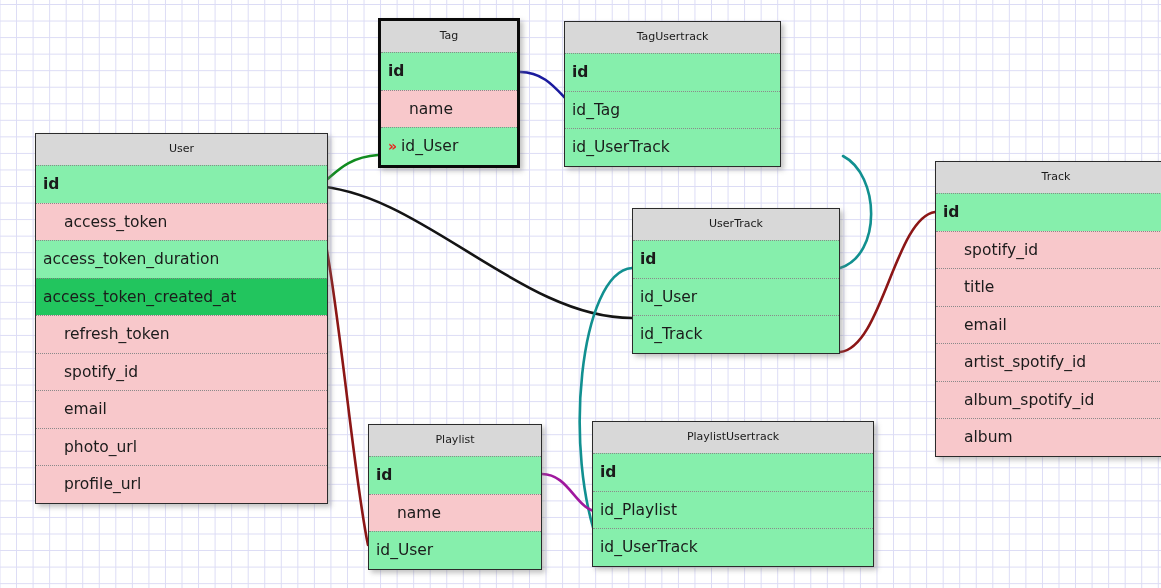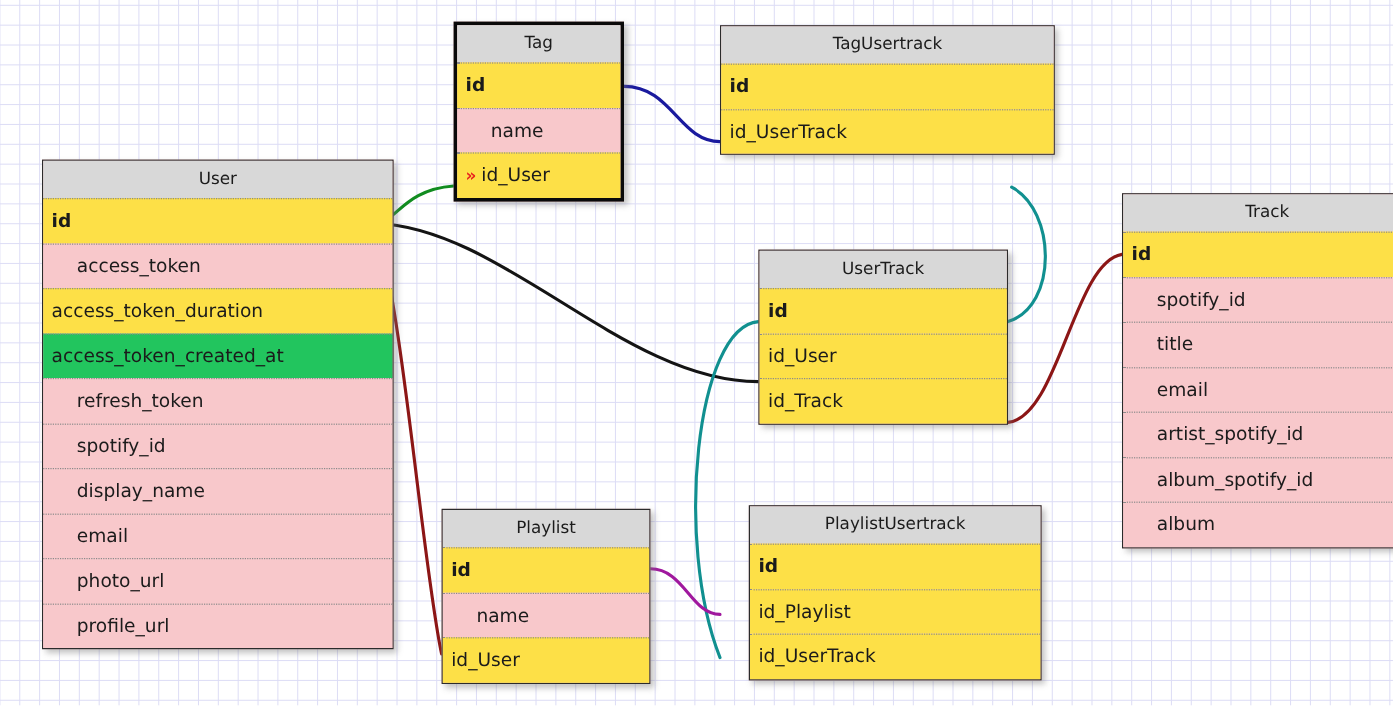--- a/index.html
+++ b/index.html
@@ -40,42 +40,42 @@
   .entity.selected {
     border: 3px solid #0a0a0a;
   }
   .ent-title {
     box-sizing: border-box;
     height: 31px;
     line-height: 30px;
     text-align: center;
     background: #d8d8d8;
     color: #1b1b1b;
-    font-size: 14px;
+    font-size: 11px;
     white-space: nowrap;
     overflow: hidden;
   }
   .ent-rows {
     position: relative;
   }
   .attr {
     box-sizing: border-box;
     height: 37.5px;
     line-height: 37px;
     padding-left: 7px;
     font-size: 15.5px;
     color: #1b1b1b;
     white-space: nowrap;
     overflow: hidden;
     border-top: 1px dotted #8a8a8a;
   }
   .attr.pk {
     font-weight: bold;
   }
-  .bg-yellow { background: #fde047; }
+  .bg-yellow { background: #86efac; }
   .bg-pink   { background: #f8c8cb; padding-left: 28px; }
   .bg-green  { background: #22c55e; }
   .fk-mark {
     color: #e8251f;
     font-weight: bold;
     font-size: 14px;
     margin-right: 5px;
     letter-spacing: -1px;
   }
 </style>
@@ -98,38 +98,38 @@
   <div id="entity-layer">
       <div class="entity" style="left: 35px; top: 133px; width: 293px;">
         <div class="ent-title">User</div>
         <div class="ent-rows">
           <div class="attr bg-yellow pk"><span>id</span></div>
           <div class="attr bg-pink"><span>access_token</span></div>
           <div class="attr bg-yellow"><span>access_token_duration</span></div>
           <div class="attr bg-green"><span>access_token_created_at</span></div>
           <div class="attr bg-pink"><span>refresh_token</span></div>
           <div class="attr bg-pink"><span>spotify_id</span></div>
-          <div class="attr bg-pink"><span>display_name</span></div>
           <div class="attr bg-pink"><span>email</span></div>
           <div class="attr bg-pink"><span>photo_url</span></div>
           <div class="attr bg-pink"><span>profile_url</span></div>
         </div>
       </div>
       <div class="entity selected" style="left: 378px; top: 18px; width: 142px;">
         <div class="ent-title">Tag</div>
         <div class="ent-rows">
           <div class="attr bg-yellow pk"><span>id</span></div>
           <div class="attr bg-pink"><span>name</span></div>
           <div class="attr bg-yellow"><span class="fk-mark">»</span><span>id_User</span></div>
         </div>
       </div>
-      <div class="entity" style="left: 600px; top: 21px; width: 279px;">
+      <div class="entity" style="left: 564px; top: 21px; width: 217px;">
         <div class="ent-title">TagUsertrack</div>
         <div class="ent-rows">
           <div class="attr bg-yellow pk"><span>id</span></div>
+          <div class="attr bg-yellow"><span>id_Tag</span></div>
           <div class="attr bg-yellow"><span>id_UserTrack</span></div>
         </div>
       </div>
       <div class="entity" style="left: 632px; top: 208px; width: 208px;">
         <div class="ent-title">UserTrack</div>
         <div class="ent-rows">
           <div class="attr bg-yellow pk"><span>id</span></div>
           <div class="attr bg-yellow"><span>id_User</span></div>
           <div class="attr bg-yellow"><span>id_Track</span></div>
         </div>
@@ -147,21 +147,21 @@
         </div>
       </div>
       <div class="entity" style="left: 368px; top: 424px; width: 174px;">
         <div class="ent-title">Playlist</div>
         <div class="ent-rows">
           <div class="attr bg-yellow pk"><span>id</span></div>
           <div class="attr bg-pink"><span>name</span></div>
           <div class="attr bg-yellow"><span>id_User</span></div>
         </div>
       </div>
-      <div class="entity" style="left: 624px; top: 421px; width: 244px;">
+      <div class="entity" style="left: 592px; top: 421px; width: 282px;">
         <div class="ent-title">PlaylistUsertrack</div>
         <div class="ent-rows">
           <div class="attr bg-yellow pk"><span>id</span></div>
           <div class="attr bg-yellow"><span>id_Playlist</span></div>
           <div class="attr bg-yellow"><span>id_UserTrack</span></div>
         </div>
       </div>
     </div>
 
 </div>

